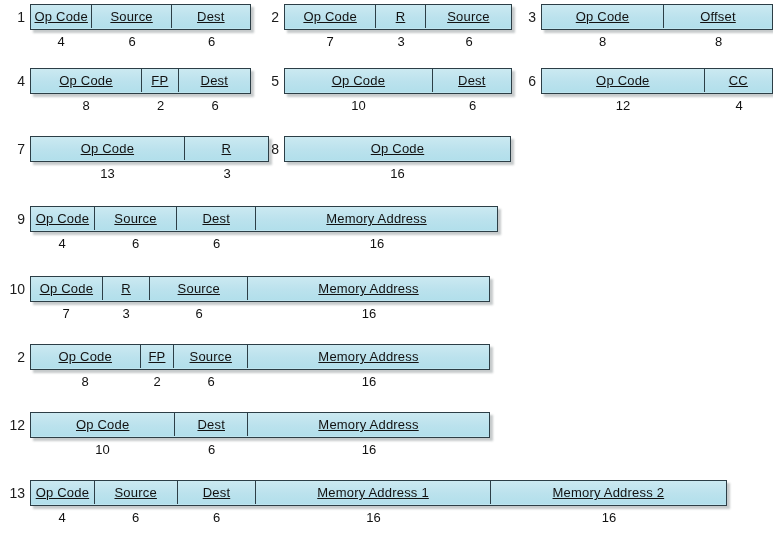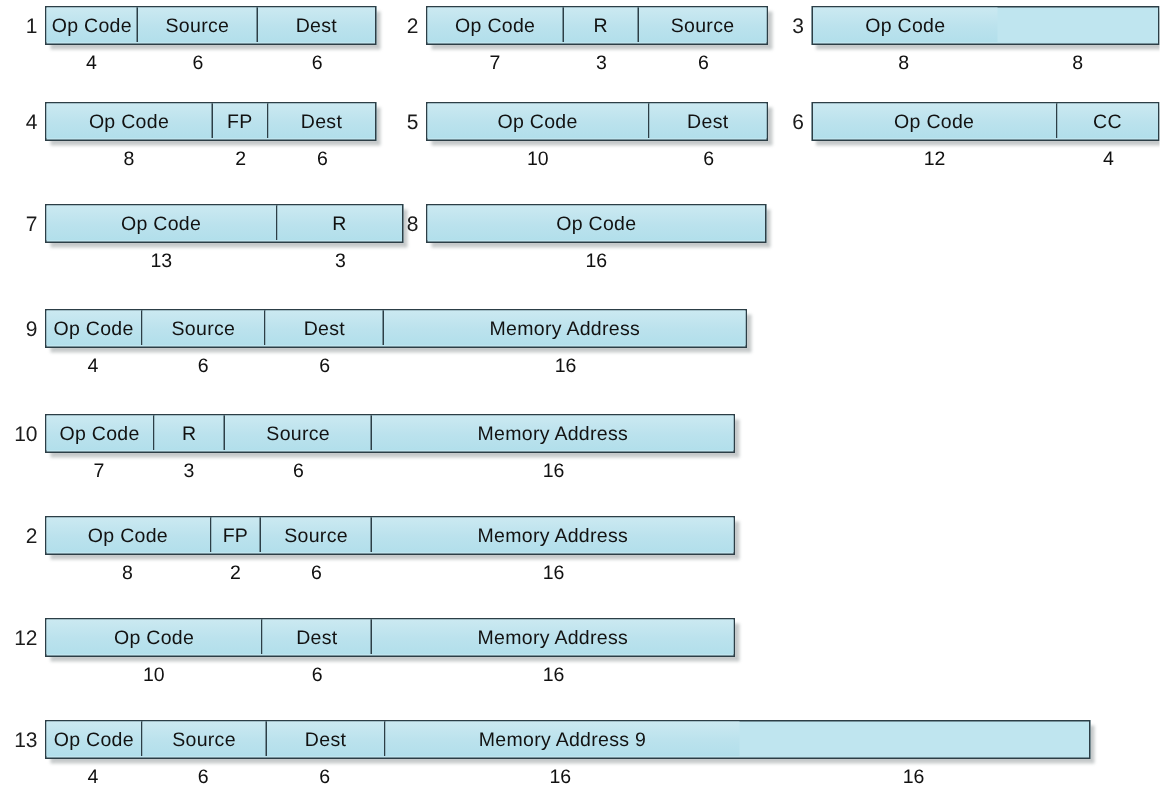--- a/index.html
+++ b/index.html
@@ -55,20 +55,21 @@
     display: flex;
     align-items: center;
     justify-content: center;
     font-size: 13px;
     color: #121212;
     background: linear-gradient(to bottom, #cbe9f1 0%, #bbe2ed 55%, #b2dfeb 100%);
     border-right: 1.5px solid #2c3e46;
     white-space: nowrap;
     overflow: hidden;
     letter-spacing: 0.2px;
+    text-decoration: underline;
   }
   .seg:last-child {
     border-right: none;
   }
   .bits {
     display: flex;
     height: 20px;
     margin-top: 2px;
   }
   .bit {
@@ -111,20 +112,21 @@
           <div class="bit" style="width: 50px;">3</div>
           <div class="bit" style="width: 86px;">6</div>
         </div>
       </div>
     </div>
     <div class="fmt-row" style="left: 519px; top: 4px;">
       <div class="row-index">3</div>
       <div class="bar-wrap" style="width: 232px;">
         <div class="bar" style="width: 232px;">
           <div class="seg" style="width: 123px;">Op Code</div>
+          <div class="seg" style="width: 109px;">Offset</div>
         </div>
         <div class="bits" style="width: 232px;">
           <div class="bit" style="width: 123px;">8</div>
           <div class="bit" style="width: 109px;">8</div>
         </div>
       </div>
     </div>
     <div class="fmt-row" style="left: 8px; top: 68px;">
       <div class="row-index">4</div>
       <div class="bar-wrap" style="width: 221px;">
@@ -256,21 +258,22 @@
         </div>
       </div>
     </div>
     <div class="fmt-row" style="left: 8px; top: 480px;">
       <div class="row-index">13</div>
       <div class="bar-wrap" style="width: 697px;">
         <div class="bar" style="width: 697px;">
           <div class="seg" style="width: 64px;">Op Code</div>
           <div class="seg" style="width: 83px;">Source</div>
           <div class="seg" style="width: 79px;">Dest</div>
-          <div class="seg" style="width: 236px;">Memory Address 9</div>
+          <div class="seg" style="width: 235px;">Memory Address 1</div>
+          <div class="seg" style="width: 236px;">Memory Address 2</div>
         </div>
         <div class="bits" style="width: 697px;">
           <div class="bit" style="width: 64px;">4</div>
           <div class="bit" style="width: 83px;">6</div>
           <div class="bit" style="width: 79px;">6</div>
           <div class="bit" style="width: 235px;">16</div>
           <div class="bit" style="width: 236px;">16</div>
         </div>
       </div>
     </div>

